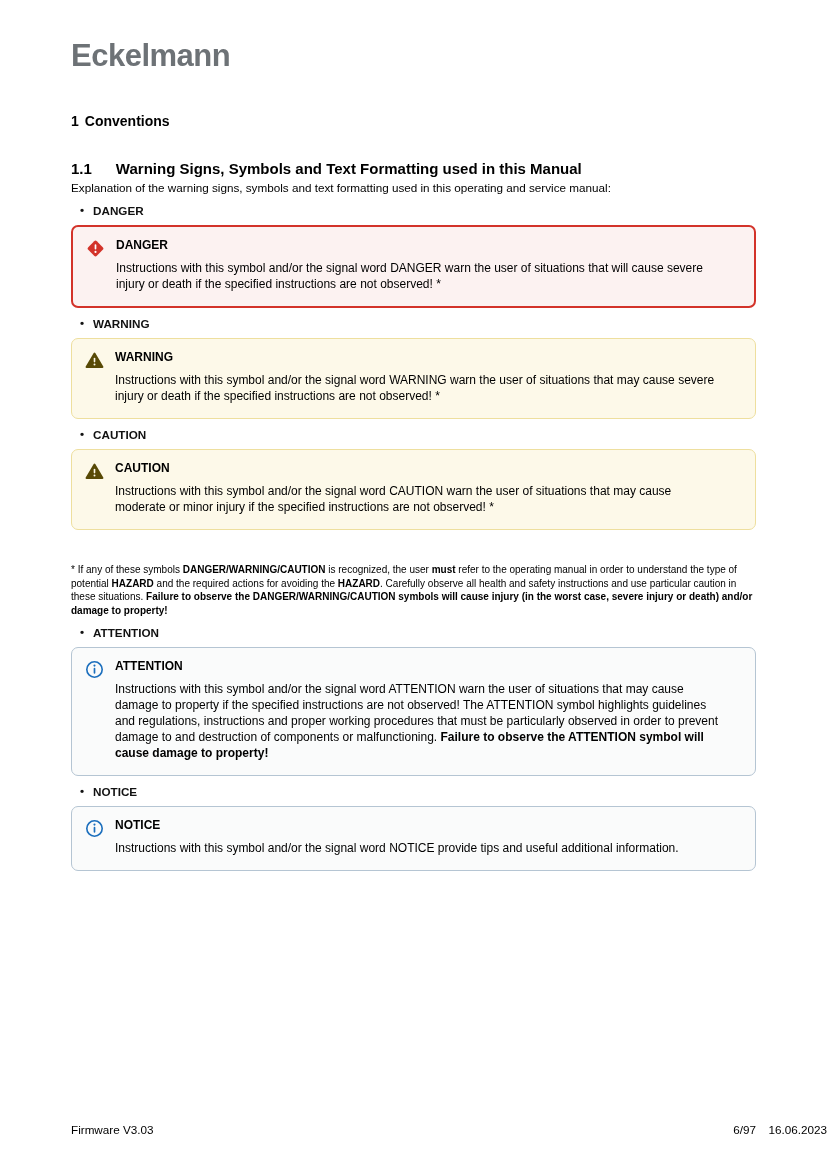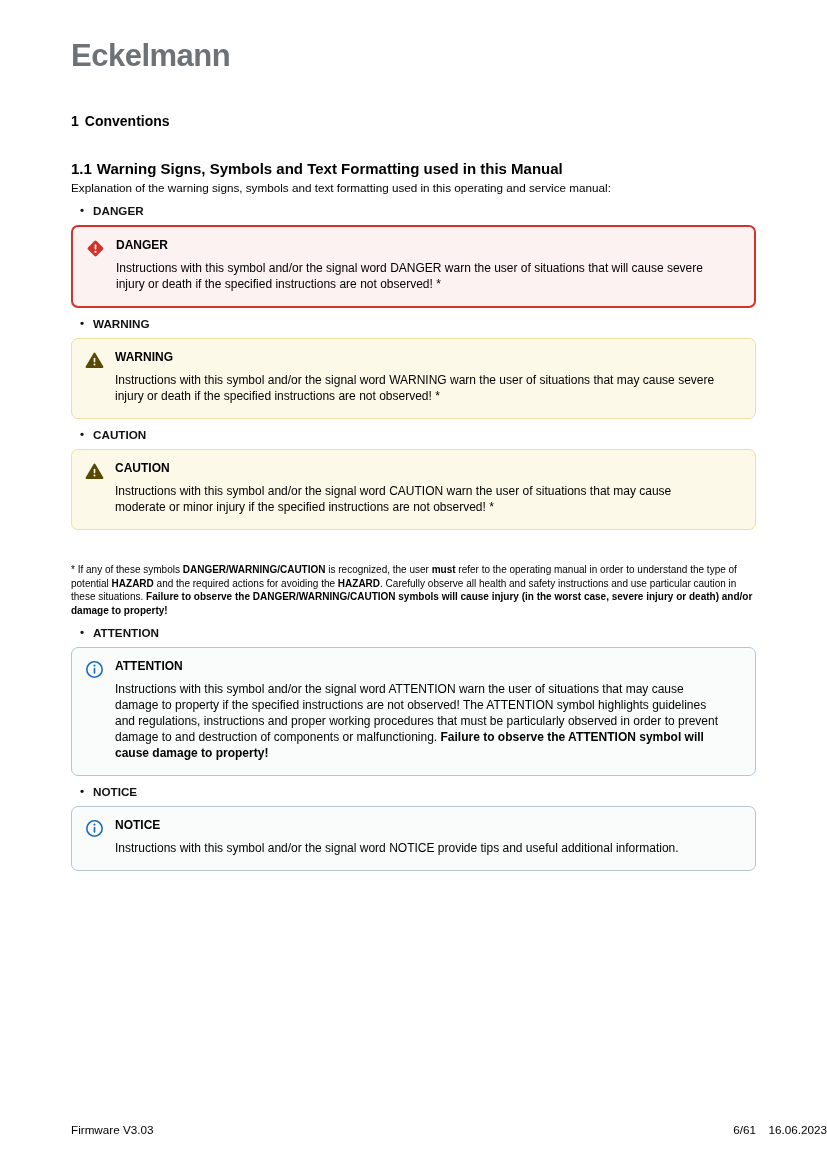--- a/index.html
+++ b/index.html
@@ -18,21 +18,21 @@
     font-size: 31px;
     font-weight: bold;
     color: #6d7276;
     letter-spacing: -0.5px;
   }
 
   .h1 { margin-top: 39px; font-size: 14px; font-weight: bold; color: #000000; }
   .h1 .num { margin-right: 6px; }
 
   .h2 { margin-top: 31px; font-size: 15px; font-weight: bold; color: #000; }
-  .h2 .num { margin-right: 5px; }
+  .h2 .num { margin-right: 24px; }
 
   .intro { margin-top: 3px; font-size: 11.7px; line-height: 1.3; color: #000; }
 
   .bullet-line {
     margin-top: 9px;
     padding-left: 22px;
     font-size: 11.7px;
     font-weight: bold;
     position: relative;
   }
@@ -184,14 +184,14 @@
       <div class="co-title">NOTICE</div>
       <div class="co-body"><span>Instructions with this symbol and/or the signal word NOTICE provide tips and useful additional information.</span></div>
     </div>
   </div>
 
 </div>
 
 <div class="footer">
   <span class="f-left">Firmware V3.03</span>
   <span class="f-center">16.06.2023</span>
-  <span class="f-right">6/61</span>
+  <span class="f-right">6/97</span>
 </div>
 
 </body></html>

